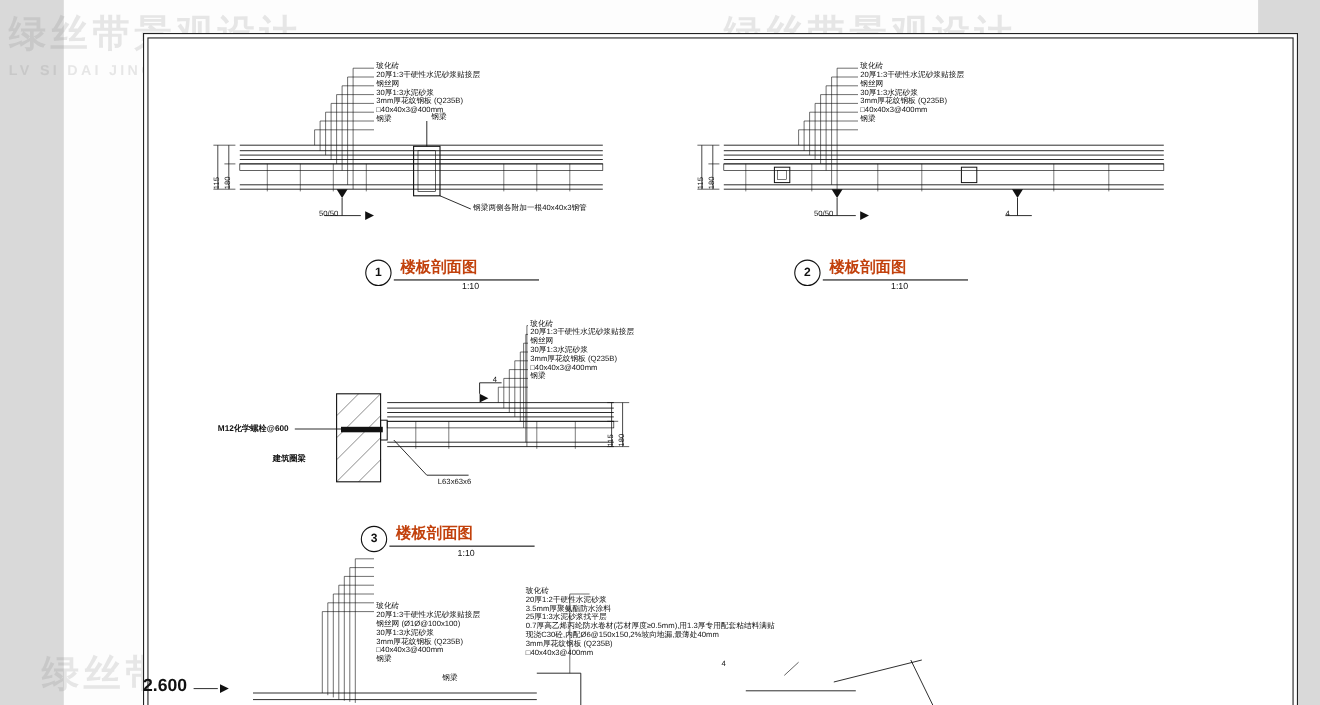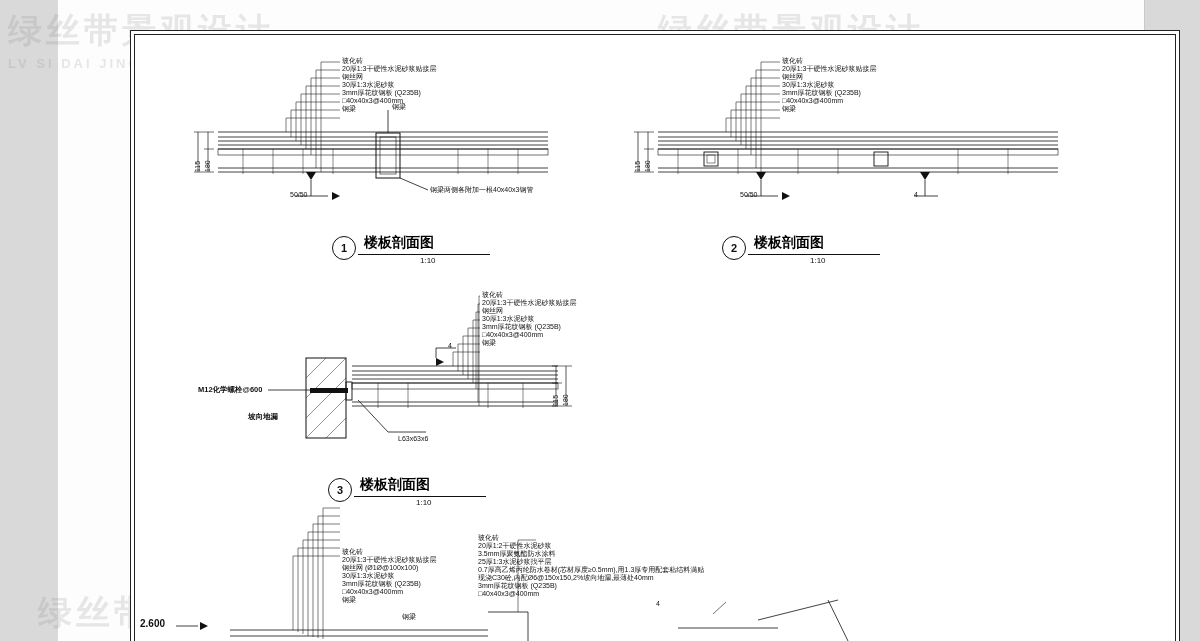--- a/index.html
+++ b/index.html
@@ -33,21 +33,21 @@
     position:absolute;color:rgba(120,120,120,0.17);
     font-family:"Liberation Sans",sans-serif;
     white-space:nowrap;pointer-events:none;user-select:none;
   }
   .wm .big{font-size:34px;font-weight:700;letter-spacing:4px;display:block;}
   .wm .small{font-size:13px;font-weight:600;letter-spacing:3px;display:block;margin-top:2px;}
 
   
   .lbl{position:absolute;font-size:7px;color:#111;white-space:nowrap;line-height:9px;}
   .lbl-b{position:absolute;font-size:7.5px;color:#111;white-space:nowrap;font-weight:700;line-height:9px;}
-  .ttl{position:absolute;font-size:14px;font-weight:700;color:#000000;white-space:nowrap;text-align:right;}
+  .ttl{position:absolute;font-size:14px;font-weight:700;color:#c2410c;white-space:nowrap;text-align:right;}
   .scl{position:absolute;font-size:8px;color:#111;white-space:nowrap;text-align:right;}
   .vnum{position:absolute;font-size:7px;color:#111;white-space:nowrap;transform:rotate(-90deg);transform-origin:left top;}
   .circ{
     position:absolute;width:22px;height:22px;border:1.2px solid #111;border-radius:50%;
     font-size:11px;font-weight:700;color:#111;display:flex;align-items:center;justify-content:center;
     background:#fff;
   }
   .hr{position:absolute;height:0;border-top:1.3px solid #111;}
   svg{position:absolute;left:0;top:0;overflow:visible;}
 </style>
@@ -308,21 +308,21 @@
 
     <div class="lbl" style="left:424px;top:290px;">玻化砖</div>
     <div class="lbl" style="left:424px;top:298px;">20厚1:3干硬性水泥砂浆贴接层</div>
     <div class="lbl" style="left:424px;top:306px;">钢丝网</div>
     <div class="lbl" style="left:424px;top:314px;">30厚1:3水泥砂浆</div>
     <div class="lbl" style="left:424px;top:322px;">3mm厚花纹钢板 (Q235B)</div>
     <div class="lbl" style="left:424px;top:330px;">□40x40x3@400mm</div>
     <div class="lbl" style="left:424px;top:338px;">钢梁</div>
 
     <div class="lbl-b" style="left:140px;top:385px;">M12化学螺栓@600</div>
-    <div class="lbl-b" style="left:190px;top:412px;">坡向地漏</div>
+    <div class="lbl-b" style="left:190px;top:412px;">建筑圈梁</div>
     <div class="lbl" style="left:340px;top:434px;">L63x63x6</div>
     <div class="lbl" style="left:390px;top:341px;">4</div>
 
     <div class="vnum" style="left:504px;top:406px;">180</div>
     <div class="vnum" style="left:494px;top:406px;">115</div>
 
     <div class="circ" style="left:270px;top:478px;">3</div>
     <div class="ttl" style="left:302px;top:476px;">楼板剖面图</div>
     <div class="hr" style="left:296px;top:496px;width:132px;"></div>
     <div class="scl" style="left:358px;top:498px;">1:10</div>
@@ -374,16 +374,16 @@
     <div class="lbl" style="left:420px;top:541px;">20厚1:2干硬性水泥砂浆</div>
     <div class="lbl" style="left:420px;top:549px;">3.5mm厚聚氨酯防水涂料</div>
     <div class="lbl" style="left:420px;top:557px;">25厚1:3水泥砂浆找平层</div>
     <div class="lbl" style="left:420px;top:565px;">0.7厚高乙烯丙纶防水卷材(芯材厚度≥0.5mm),用1.3厚专用配套粘结料满贴</div>
     <div class="lbl" style="left:420px;top:573px;">现浇C30砼,内配Ø6@150x150,2%坡向地漏,最薄处40mm</div>
     <div class="lbl" style="left:420px;top:581px;">3mm厚花纹钢板 (Q235B)</div>
     <div class="lbl" style="left:420px;top:589px;">□40x40x3@400mm</div>
 
     <div class="lbl" style="left:344px;top:612px;">钢梁</div>
     <div class="lbl" style="left:598px;top:599px;">4</div>
-    <div class="lbl-b" style="left:82px;top:619px;font-size:10px;">2.600</div>
+    <div class="lbl-b" style="left:72px;top:619px;font-size:16px;">2.600</div>
 
   </div>
 </div>
 
 </body></html>

